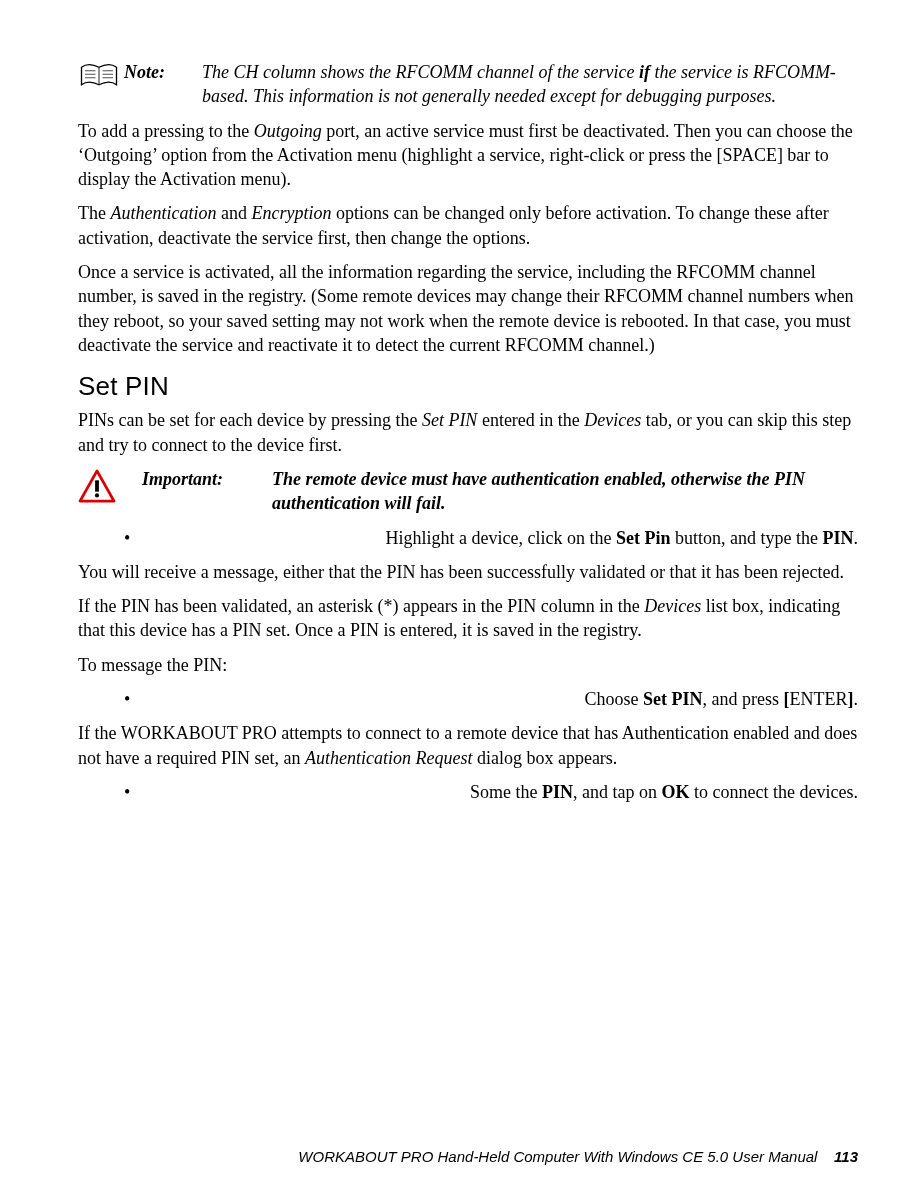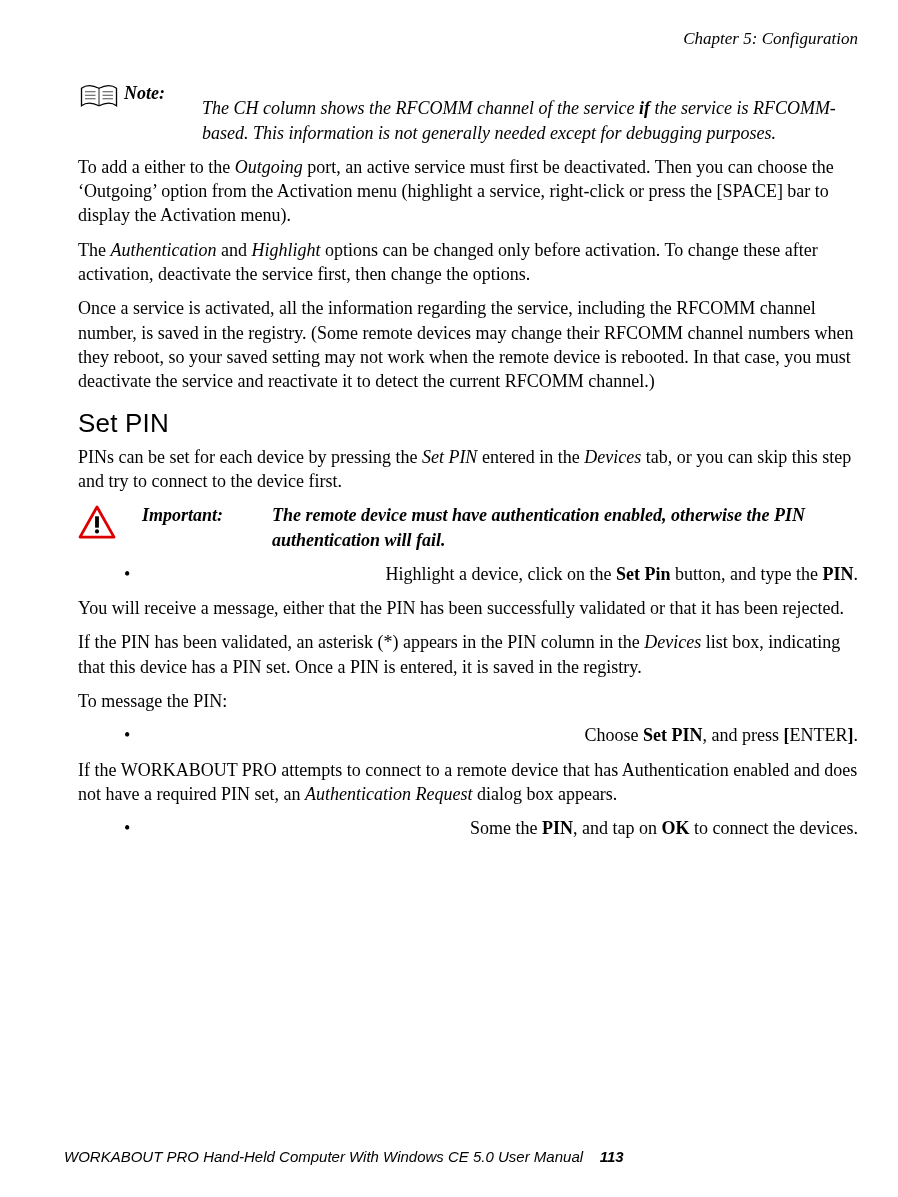--- a/index.html
+++ b/index.html
@@ -37,21 +37,20 @@
   }
   .note-label {
     font-style: italic;
     font-weight: bold;
     width: 78px;
     flex-shrink: 0;
   }
   .note-text {
     font-style: italic;
     flex: 1;
-    margin-top: 15px;
   }
   .important-label {
     font-style: italic;
     font-weight: bold;
     width: 130px;
     flex-shrink: 0;
     margin-left: 18px;
   }
   .important-text {
     font-style: italic;
@@ -81,56 +80,55 @@
     content: "•";
     position: absolute;
     left: 0;
     top: 0;
   }
   .footer {
     position: absolute;
     bottom: 30px;
     right: 40px;
     left: 64px;
-    text-align: left;
+    text-align: right;
     font-family: Arial, Helvetica, sans-serif;
     font-style: italic;
     font-size: 15px;
   }
   .pagenum { font-weight: bold; font-style: italic; }
   em { font-style: italic; }
   strong { font-weight: bold; }
 </style>
 </head>
 <body>
 
 <div class="header-right">
-  <div class="header-line1">Chapter 5: Configuration</div>
 </div>
 
 <div class="note-block">
   <div class="note-icon">
     <svg viewBox="0 0 48 32" width="42" height="28">
       <path d="M4 6 Q12 0 24 6 Q36 0 44 6 L44 26 Q36 20 24 26 Q12 20 4 26 Z" fill="#fff" stroke="#000" stroke-width="1.5"></path>
       <path d="M24 6 L24 26" stroke="#000" stroke-width="1"></path>
       <path d="M8 10 L20 10 M8 14 L20 14 M8 18 L20 18 M28 10 L40 10 M28 14 L40 14 M28 18 L40 18" stroke="#000" stroke-width="0.8"></path>
     </svg>
   </div>
   <div class="note-label">Note:</div>
   <div class="note-text">
     <span>The CH column shows the RFCOMM channel of the service </span><strong><em>if</em></strong><span> the service is RFCOMM-based. This information is not generally needed except for debugging purposes.</span>
   </div>
 </div>
 
 <p>
-  <span>To add a either to the </span><em>Outgoing</em><span> port, an active service must first be deactivated. Then you can choose the ‘Outgoing’ option from the Activation menu (highlight a service, right-click or press the [SPACE] bar to display the Activation menu).</span>
+  <span>To add a pressing to the </span><em>Outgoing</em><span> port, an active service must first be deactivated. Then you can choose the ‘Outgoing’ option from the Activation menu (highlight a service, right-click or press the [SPACE] bar to display the Activation menu).</span>
 </p>
 
 <p>
-  <span>The </span><em>Authentication</em><span> and </span><em>Highlight</em><span> options can be changed only before activation. To change these after activation, deactivate the service first, then change the options.</span>
+  <span>The </span><em>Authentication</em><span> and </span><em>Encryption</em><span> options can be changed only before activation. To change these after activation, deactivate the service first, then change the options.</span>
 </p>
 
 <p>Once a service is activated, all the information regarding the service, including the RFCOMM channel number, is saved in the registry. (Some remote devices may change their RFCOMM channel numbers when they reboot, so your saved setting may not work when the remote device is rebooted. In that case, you must deactivate the service and reactivate it to detect the current RFCOMM channel.)</p>
 
 <div class="section-title">Set PIN</div>
 
 <p>
   <span>PINs can be set for each device by pressing the </span><em>Set PIN</em><span> entered in the </span><em>Devices</em><span> tab, or you can skip this step and try to connect to the device first.</span>
 </p>
 

